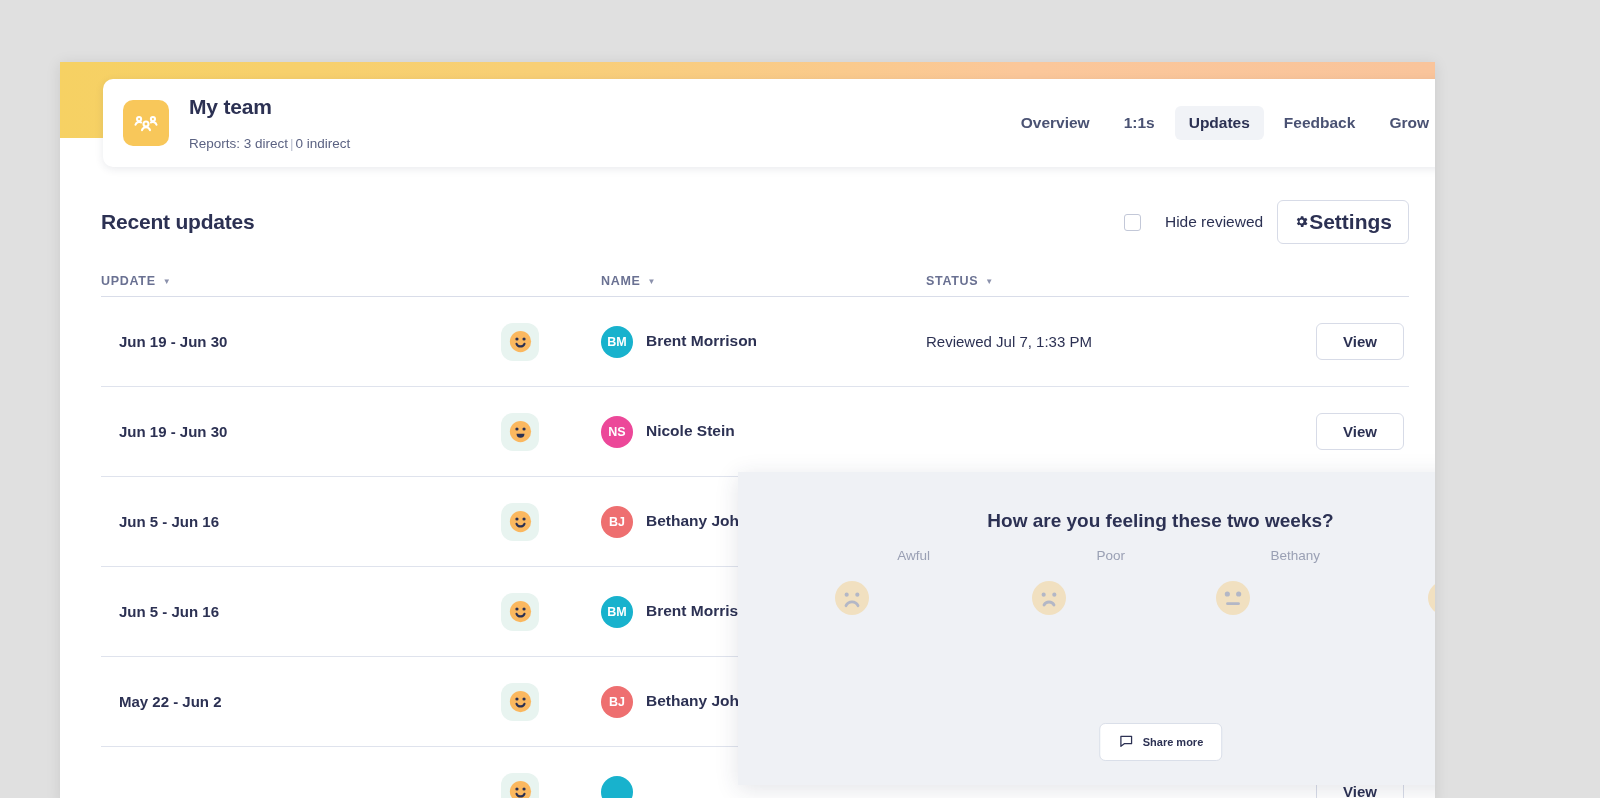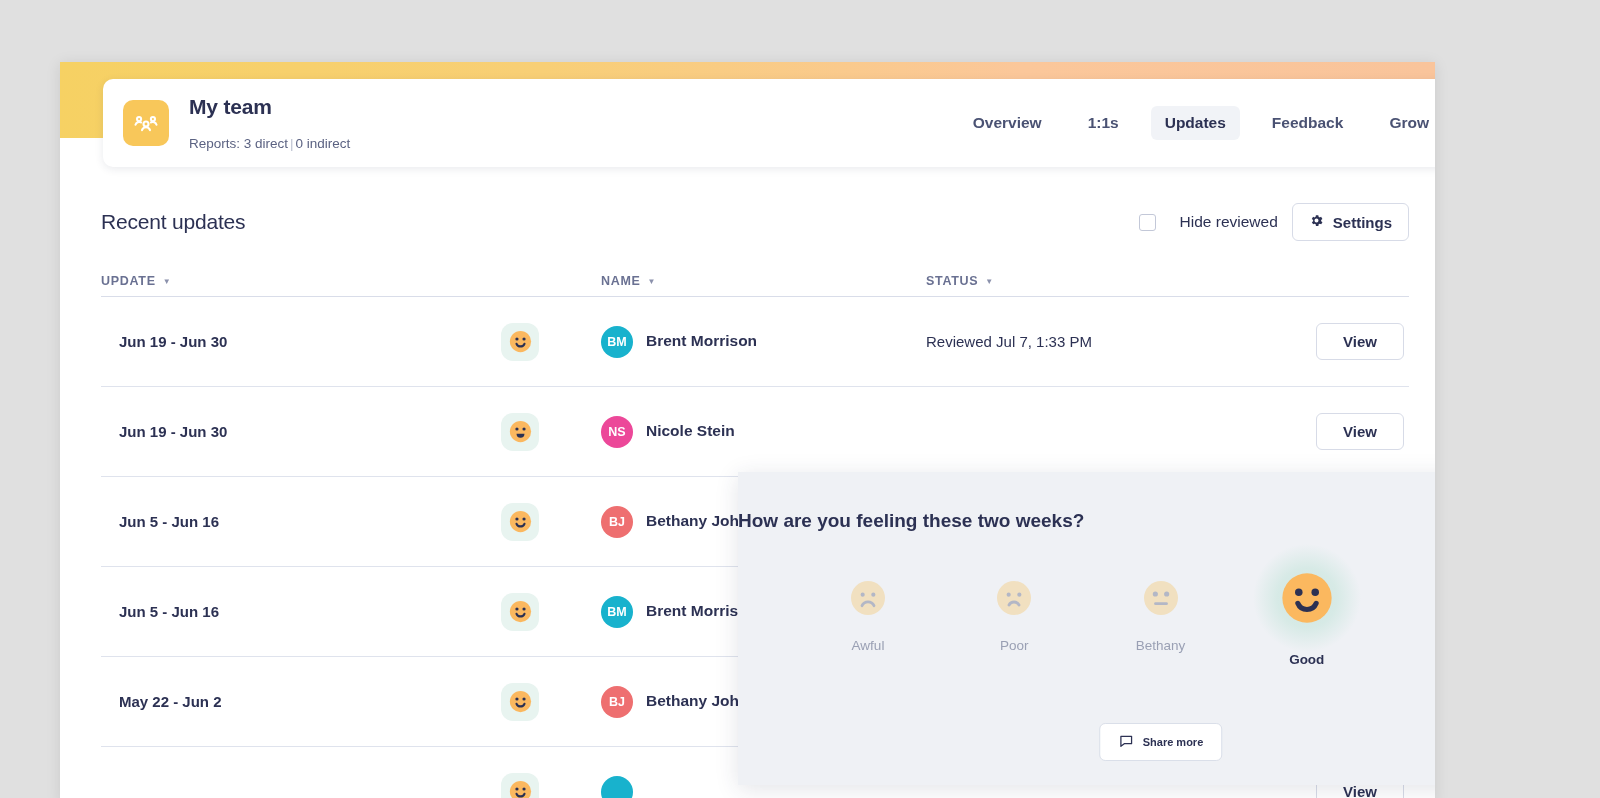--- a/index.html
+++ b/index.html
@@ -46,51 +46,51 @@
     font-size: 21px; font-weight: bold; color: #2c3153;
     letter-spacing: -0.2px; line-height: 1.15;
   }
   .team-sub {
     font-size: 13.5px; color: #5b6282; margin-top: 16px;
   }
   .team-sub .sep { color: #b9becf; padding: 0 2px; }
 
   #main-nav {
     margin-left: auto;
-    display: flex; gap: 18px;
+    display: flex; gap: 6px;
   }
   .nav-tab {
     font-size: 15.5px; font-weight: bold; color: #4a5273;
     padding: 8px 14px; border-radius: 6px;
     cursor: pointer; white-space: nowrap;
   }
   .nav-tab.active { background: #f1f3f7; color: #2c3153; }
 
   
   #content { position: absolute; left: 41px; top: 119px; right: 26px; bottom: 0; }
 
   #list-head {
     display: flex; align-items: center;
     height: 46px; margin-top: 18px;
   }
   #section-title {
-    font-size: 21px; font-weight: normal; color: #2c3153; letter-spacing: -0.2px;
+    font-size: 21px; font-weight: bold; color: #2c3153; letter-spacing: -0.2px;
   }
   #head-right { margin-left: auto; display: flex; align-items: center; gap: 14px; }
   .chk-wrap { display: flex; align-items: center; gap: 24px; cursor: pointer; }
   .chk-box {
     width: 17px; height: 17px; border: 1.5px solid #c3c8d8;
     border-radius: 3px; background: #fff;
   }
   .chk-label { font-size: 15.5px; color: #2c3153; }
   #settings-btn {
-    display: flex; align-items: center; gap: 9px;
+    display: flex; align-items: center; 
     border: 1px solid #d7dbe7; border-radius: 6px;
     background: #fff; padding: 9px 16px;
-    font-size: 15px; font-weight: bold; color: #2c3153;
+    font-size: 21px; font-weight: bold; color: #2c3153;
     cursor: pointer;
   }
 
   
   #updates-table { width: 100%; margin-top: 12px; }
   .col-update { width: 400px; }
   .col-mood   { width: 100px; }
   .col-name   { width: 325px; }
   .col-status { width: 390px; }
   .col-action { }
@@ -140,30 +140,30 @@
 
   
   #mood-overlay {
     position: absolute;
     left: 678px; top: 410px;
     width: 845px; height: 313px;
     background: #eff1f5;
     box-shadow: 0 4px 22px rgba(40,50,80,0.13);
   }
   #overlay-question {
-    margin-top: 38px;
+    text-align: center; margin-top: 38px;
     font-size: 19px; font-weight: bold; color: #2c3153;
   }
   #mood-options {
     display: flex; align-items: flex-start; justify-content: space-between;
     margin: 30px 68px 0 68px;
   }
   .mood-opt {
-    width: 124px; display: flex; flex-direction: column;
-    align-items: center; cursor: pointer; position: relative;
+    width: 124px; display: flex; flex-direction: row;
+    align-items: flex-start; cursor: pointer; position: relative;
   }
   .mood-face-wrap {
     width: 108px; height: 108px; display: flex;
     align-items: center; justify-content: center;
     margin-top: -18px;
   }
   .mood-opt.selected .mood-face-wrap {
     border-radius: 50%;
     background: radial-gradient(circle closest-side, #cfe6e3 0%, #d7eae6 55%, rgba(223,237,234,0) 100%);
   }
@@ -412,31 +412,20 @@
           <span class="mood-face-wrap">
             <svg width="40" height="40" viewBox="0 0 24 24">
               <circle cx="12" cy="12" r="10.2" fill="#f1e0c0"></circle>
               <circle cx="8.6" cy="9.6" r="1.55" fill="#b3b7c6"></circle>
               <circle cx="15.4" cy="9.6" r="1.55" fill="#b3b7c6"></circle>
               <path d="M8.7 15.4h6.6" fill="none" stroke="#b3b7c6" stroke-width="1.7" stroke-linecap="round"></path>
             </svg>
           </span>
           <span class="mood-label">Bethany</span>
         </div>
-        <div class="mood-opt selected">
-          <span class="mood-face-wrap">
-            <svg width="58" height="58" viewBox="0 0 24 24">
-              <circle cx="12" cy="12" r="10.2" fill="#fbb85f"></circle>
-              <circle cx="8.6" cy="9.6" r="1.55" fill="#2c3153"></circle>
-              <circle cx="15.4" cy="9.6" r="1.55" fill="#2c3153"></circle>
-              <path d="M8.2 14.2a4.1 4.1 0 0 0 7.6 0" fill="none" stroke="#2c3153" stroke-width="2.1" stroke-linecap="round"></path>
-            </svg>
-          </span>
-          <span class="mood-label">Good</span>
-        </div>
         <div class="mood-opt">
           <span class="mood-face-wrap">
             <svg width="40" height="40" viewBox="0 0 24 24">
               <circle cx="12" cy="12" r="10.2" fill="#f1e0c0"></circle>
               <circle cx="8.6" cy="9.6" r="1.55" fill="#b3b7c6"></circle>
               <circle cx="15.4" cy="9.6" r="1.55" fill="#b3b7c6"></circle>
               <path d="M8.2 14.1h7.6a3.8 3.8 0 0 1-7.6 0z" fill="#b3b7c6"></path>
             </svg>
           </span>
         </div>

